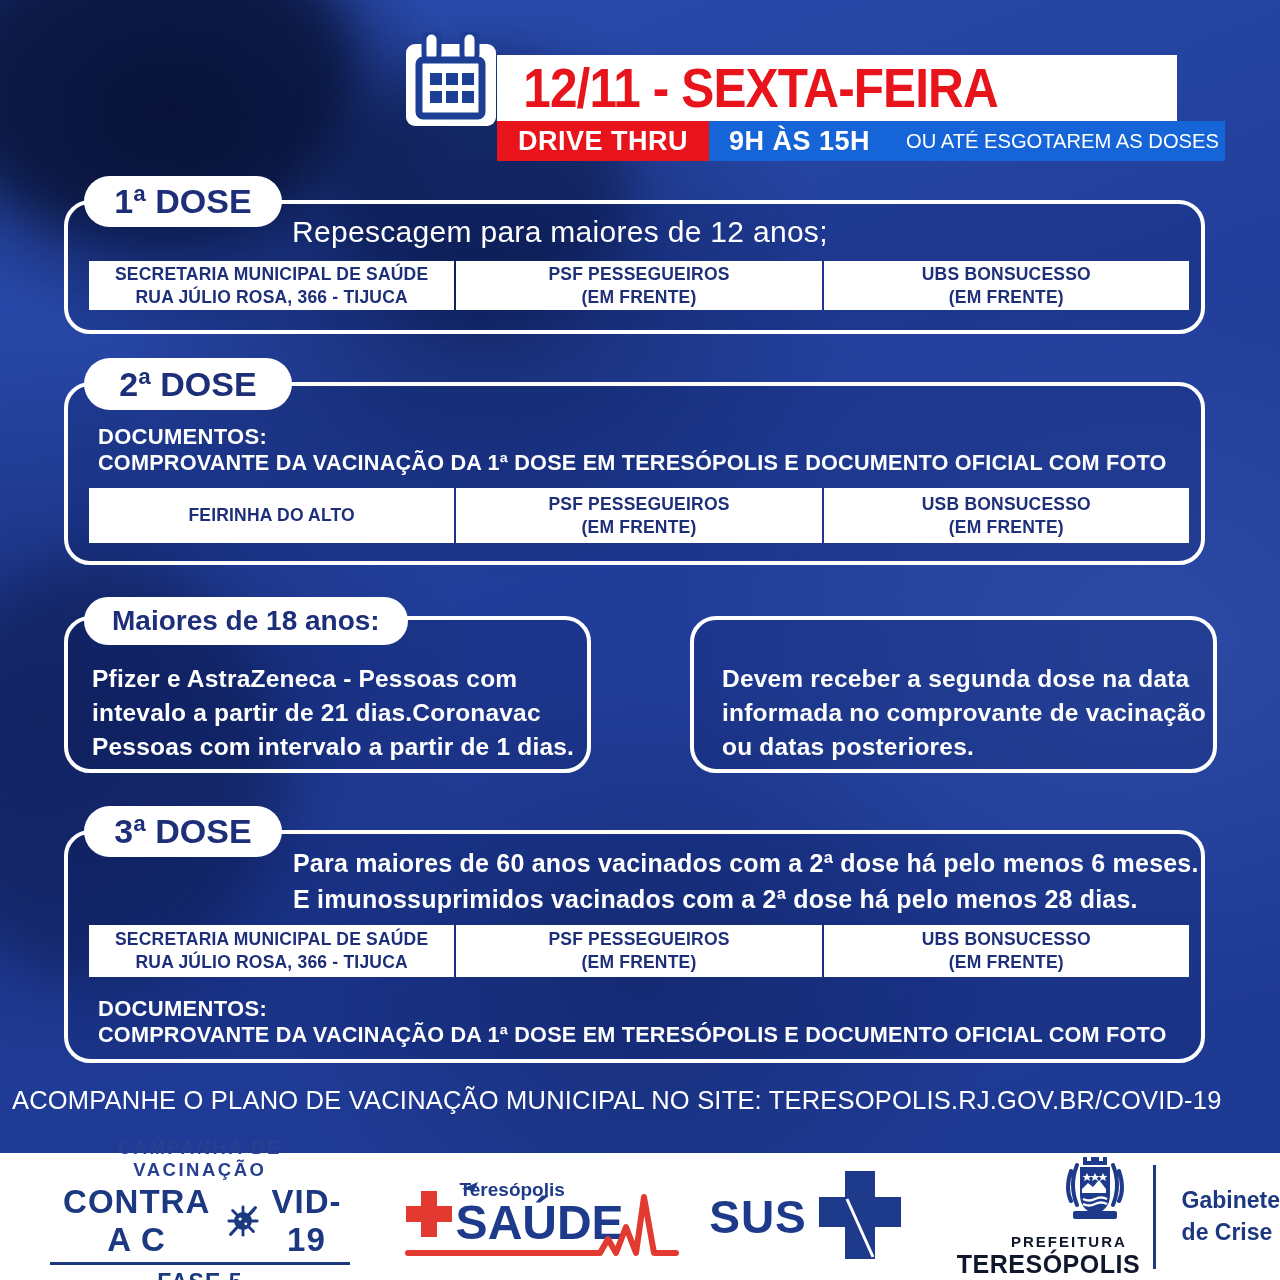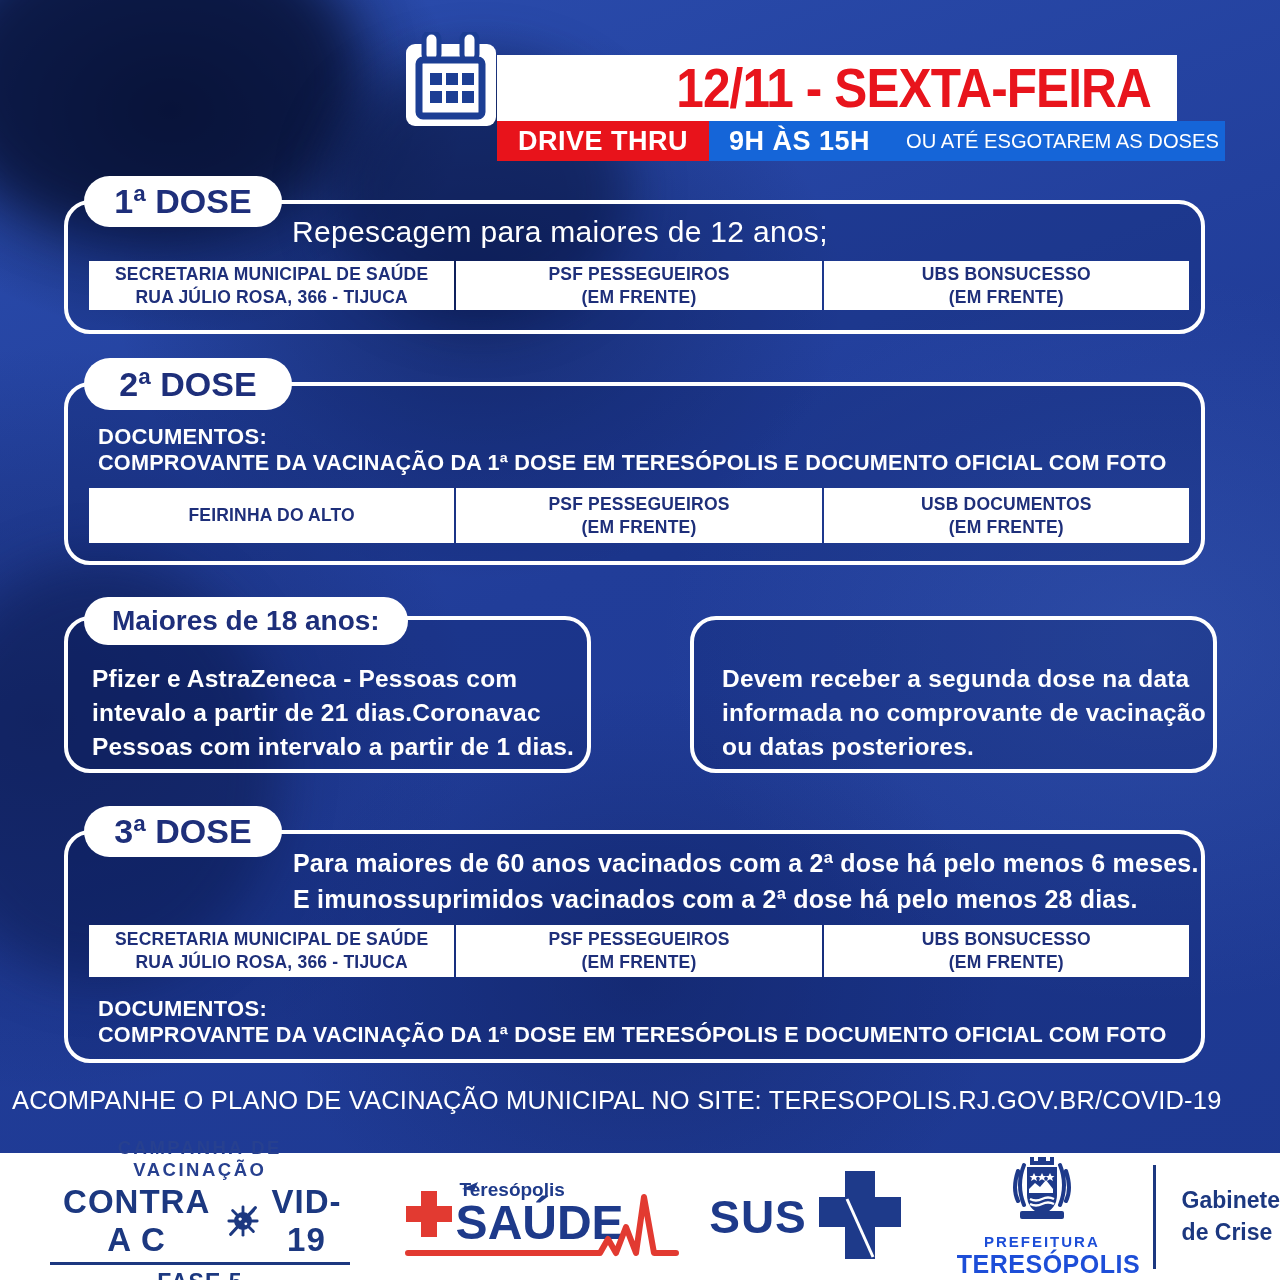--- a/index.html
+++ b/index.html
@@ -13,21 +13,21 @@
       radial-gradient(700px 520px at 1150px 640px, rgba(86,126,214,0.22), rgba(86,126,214,0) 70%),
       linear-gradient(160deg,#2b4dae 0%,#213d99 45%,#1d3890 100%);}
   .blob{position:absolute;border-radius:50%;filter:blur(26px);pointer-events:none;}
   .blob1{left:-60px;top:-80px;width:420px;height:320px;background:rgba(8,18,54,0.8);}
   .blob2{left:330px;top:60px;width:300px;height:260px;background:rgba(10,22,66,0.55);}
   .blob3{left:-80px;top:560px;width:360px;height:420px;background:rgba(12,26,78,0.5);}
 
   
   .cal-icon{position:absolute;left:402px;top:32px;}
   .title-bar{position:absolute;left:497px;top:55px;width:680px;height:66px;background:#ffffff;
-    display:flex;align-items:center;justify-content:flex-end;}
+    display:flex;align-items:center;justify-content:flex-start;}
   .title-text{color:#e8141c;font-size:55px;font-weight:bold;white-space:nowrap;
     transform:scaleX(0.9);letter-spacing:-1px;}
   .subbar{position:absolute;left:497px;top:121px;height:40px;display:flex;}
   .drive{background:#e8131b;color:#fff;font-weight:bold;font-size:27px;letter-spacing:0.5px;
     display:flex;align-items:center;padding:0 21px;transform-origin:left center;}
   .timebar{background:#1565d8;color:#fff;display:flex;align-items:center;width:476px;padding:0 20px;}
   .hours{font-weight:bold;font-size:27px;letter-spacing:0.5px;white-space:nowrap;}
   .hours-note{font-size:21px;margin-left:36px;white-space:nowrap;transform:scaleX(0.96);transform-origin:left center;}
 
   
@@ -52,21 +52,21 @@
   .covid-l1{font-size:18.5px;font-weight:bold;letter-spacing:2.5px;color:#27408f;}
   .covid-l2{display:flex;align-items:center;justify-content:center;font-size:33px;font-weight:bold;
     color:#1c3880;letter-spacing:1px;margin-top:2px;}
   .covid-underline{height:3.5px;background:#1c3880;width:300px;margin:3px auto 4px auto;}
   .covid-phase{font-size:23px;font-weight:bold;color:#1c3880;letter-spacing:1px;}
   .saude-logo{margin-left:52px;position:relative;width:280px;height:100px;}
   .saude-small{position:absolute;left:56px;top:12px;color:#1e3a8a;font-weight:bold;font-size:19px;}
   .saude-big{position:absolute;left:52px;top:28px;color:#1e3a8a;font-weight:bold;font-size:48px;letter-spacing:0px;}
   .sus-logo{margin-left:48px;display:flex;align-items:center;}
   .sus-text{color:#1e3a8a;font-weight:bold;font-size:46px;letter-spacing:1px;margin-right:10px;}
-  .pref-logo{margin-left:54px;text-align:center;color:#1d4ed8;width:170px;}
+  .pref-logo{margin-left:54px;text-align:right;color:#0f172a;width:170px;}
   .pref-l1{font-size:15px;font-weight:bold;letter-spacing:2px;margin-top:2px;}
   .pref-l2{font-size:25px;font-weight:bold;letter-spacing:0.5px;}
   .v-divider{width:3px;height:104px;background:#1c3880;margin-left:26px;}
   .gabinete{margin-left:26px;color:#1c3880;font-weight:bold;font-size:23px;line-height:1.35;}
 </style>
 </head>
 <body>
 
 <div class="poster">
   <div class="blob blob1"></div>
@@ -122,21 +122,21 @@
   <div class="docs-text" style="left:98px;top:450px;">COMPROVANTE DA VACINAÇÃO DA 1ª DOSE EM TERESÓPOLIS E DOCUMENTO OFICIAL COM FOTO</div>
   <div class="locrow" style="left:89px;top:488px;width:1100px;">
     <div class="locbox" style="height:55px;">
       <div>FEIRINHA DO ALTO</div>
     </div>
     <div class="locbox" style="height:55px;">
       <div>PSF PESSEGUEIROS</div>
       <div>(EM FRENTE)</div>
     </div>
     <div class="locbox" style="height:55px;">
-      <div>USB DOCUMENTOS</div>
+      <div>USB BONSUCESSO</div>
       <div>(EM FRENTE)</div>
     </div>
   </div>
 
   <div class="panel" style="left:64px;top:616px;width:527px;height:157px;"></div>
   <div class="pill" style="left:84px;top:597px;height:30px;padding:9px 28px;font-size:28px;">Maiores de 18 anos:</div>
   <div class="midtext" style="left:92px;top:662px;">
     <div>Pfizer e AstraZeneca - Pessoas com</div>
     <div>intevalo a partir de 21 dias.Coronavac</div>
     <div>Pessoas com intervalo a partir de 1 dias.</div>

